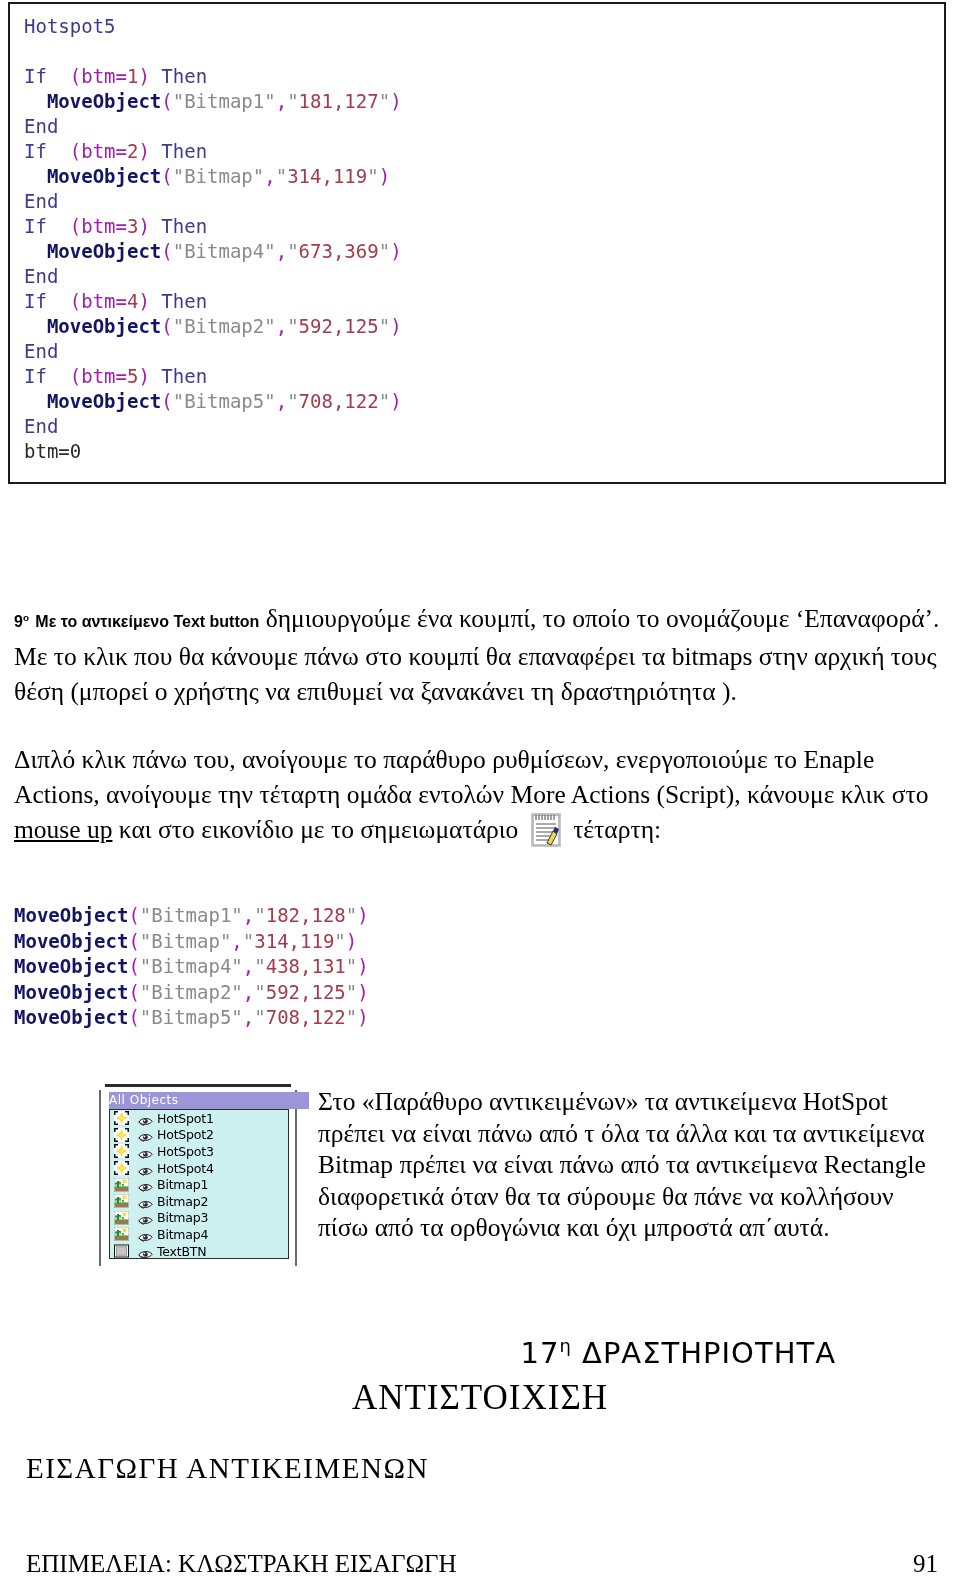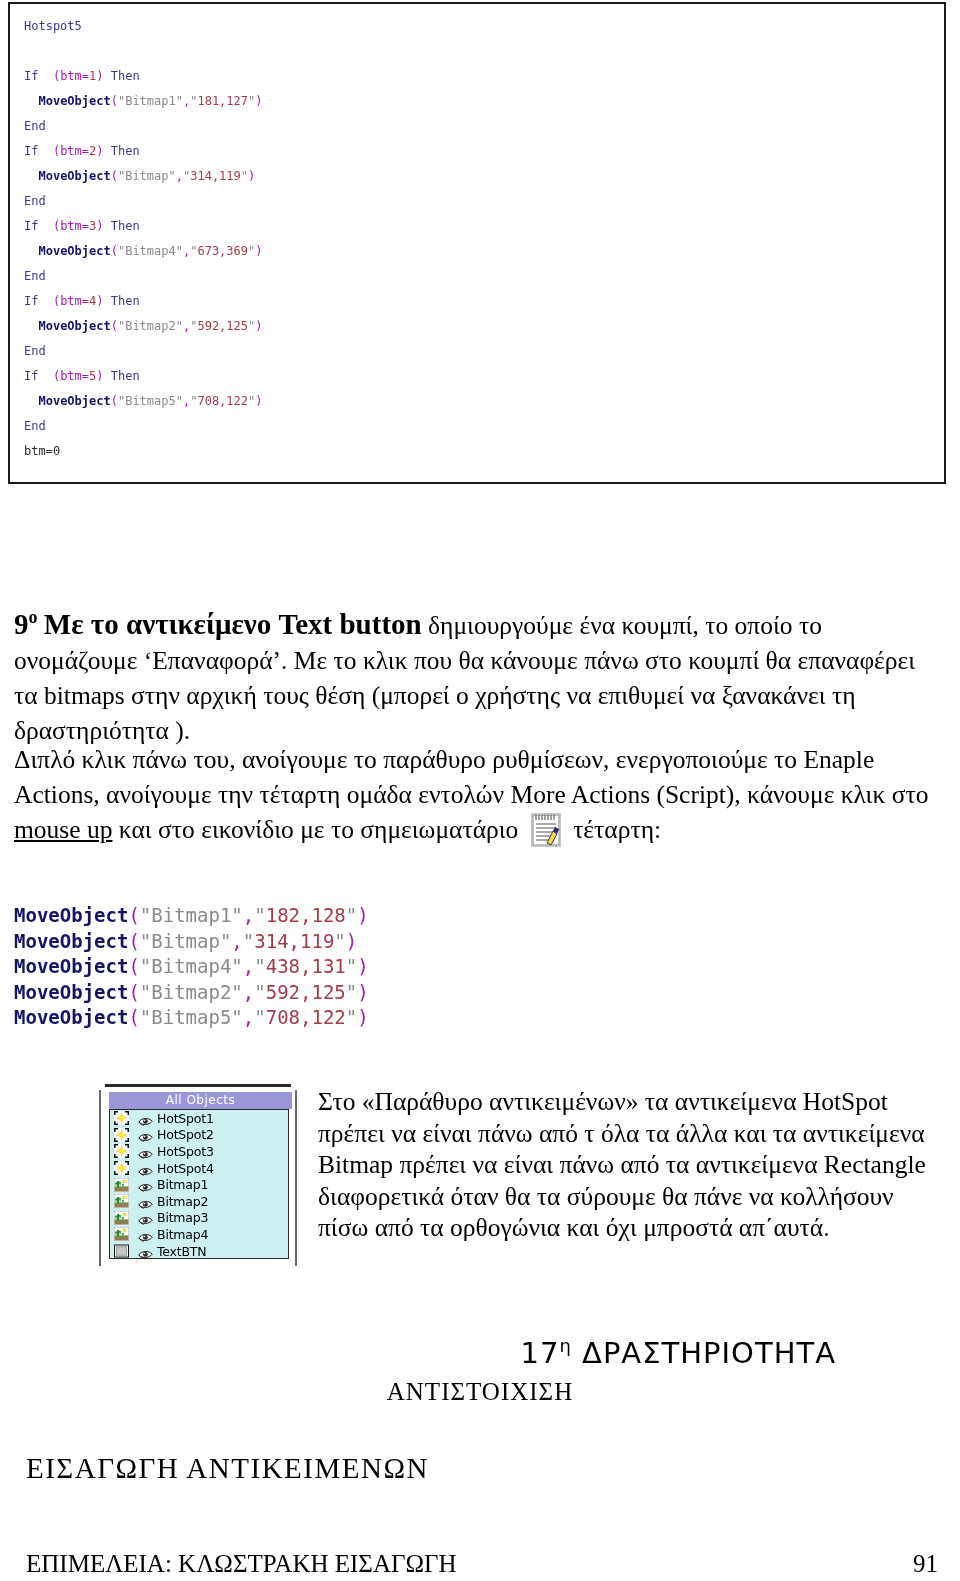--- a/index.html
+++ b/index.html
@@ -24,21 +24,21 @@
     top: 2px;
     width: 938px;
     height: 482px;
     box-sizing: border-box;
     border: 2px solid #1a1a1a;
     background: #ffffff;
   }
   #code-block-1 .code-inner {
     padding: 10px 13px 0 14px;
     font-family: "DejaVu Sans Mono", "Liberation Mono", monospace;
-    font-size: 12px;
+    font-size: 19px;
     line-height: 25px;
     white-space: pre;
   }
   .kw      { color: #3b3b8f; }
   .fn      { color: #141464; font-weight: bold; }
   .num     { color: #a33c4a; }
   .str     { color: #8a8a8a; }
   .plain   { color: #3b3b8f; }
   .black   { color: #2b2b2b; }
   .punct   { color: #a21caf; }
@@ -48,23 +48,23 @@
     position: absolute;
     left: 14px;
     width: 930px;
     font-family: "Liberation Serif", serif;
     font-size: 25.5px;
     line-height: 35px;
     text-align: left;
   }
   #para-9 { top: 600px; }
   #para-9 .lead {
-    font-family: Liberation Serif, serif;
+    font-family: Liberation Sans, sans-serif;
     font-weight: bold;
-    font-size: 29px;
+    font-size: 16px;
     text-align: center;
   }
   #para-9 .sup {
     font-size: 0.62em;
     vertical-align: super;
   }
   #para-dbl { top: 742px; }
 
   .u { text-decoration: underline; }
 
@@ -114,28 +114,28 @@
     height: 176px;
     box-sizing: border-box;
     border-left: 2px solid #6b6b6b;
     border-right: 2px solid #6b6b6b;
     background: #ffffff;
   }
   #objects-panel .panel-header {
     position: absolute;
     left: 10px;
     top: 8px;
-    width: 183px;
+    width: 200px;
     height: 17px;
     background: #9a96d8;
     color: #ffffff;
     font-family: "DejaVu Sans", sans-serif;
     font-size: 12px;
     line-height: 17px;
-    text-align: center;
+    text-align: left;
     letter-spacing: 0.5px;
   }
   #objects-panel .panel-list {
     position: absolute;
     left: 10px;
     top: 25px;
     width: 180px;
     height: 150px;
     background: #cdf0f0;
     border: 1px solid #2b2b2b;
@@ -191,21 +191,21 @@
     letter-spacing: 1px;
   }
   #heading-activity .sup { font-size: 0.62em; vertical-align: super; }
   #heading-antistoixisi {
     position: absolute;
     left: 0;
     top: 1378px;
     width: 960px;
     text-align: center;
     font-family: "Liberation Serif", serif;
-    font-size: 25px;
+    font-size: 35px;
     letter-spacing: 1px;
   }
   #heading-eisagogi {
     position: absolute;
     left: 26px;
     top: 1452px;
     font-family: "Liberation Serif", serif;
     font-size: 29px;
     letter-spacing: 1.5px;
   }

